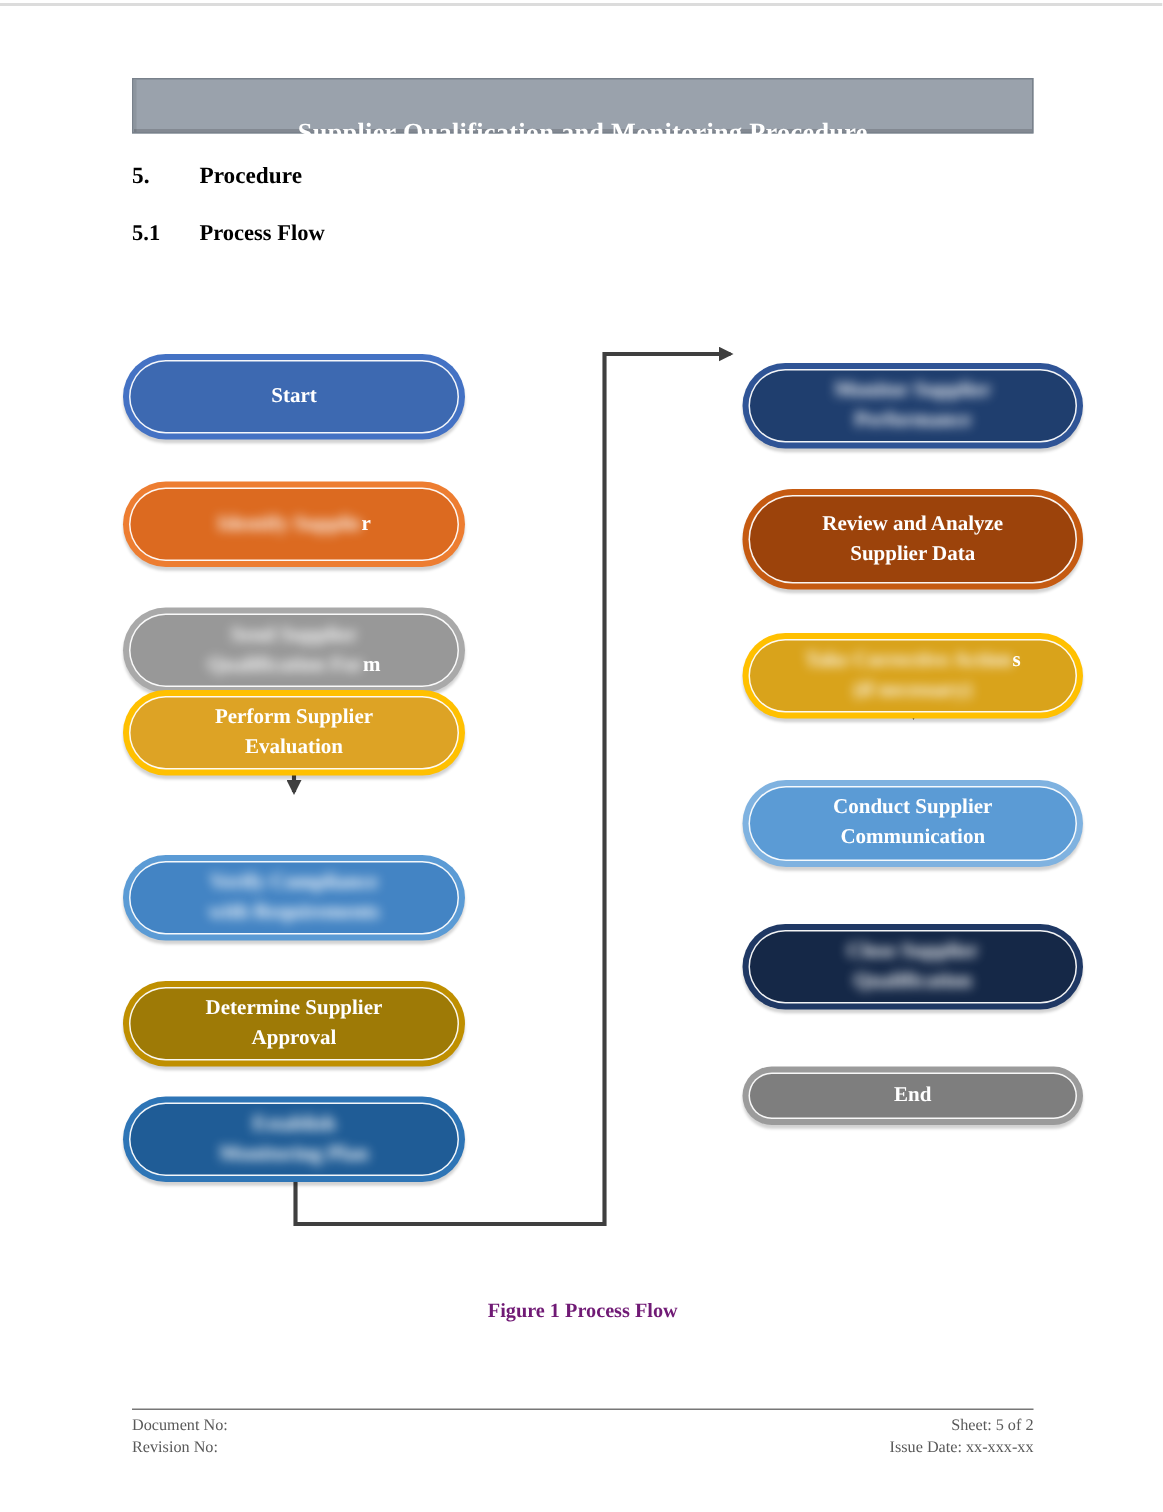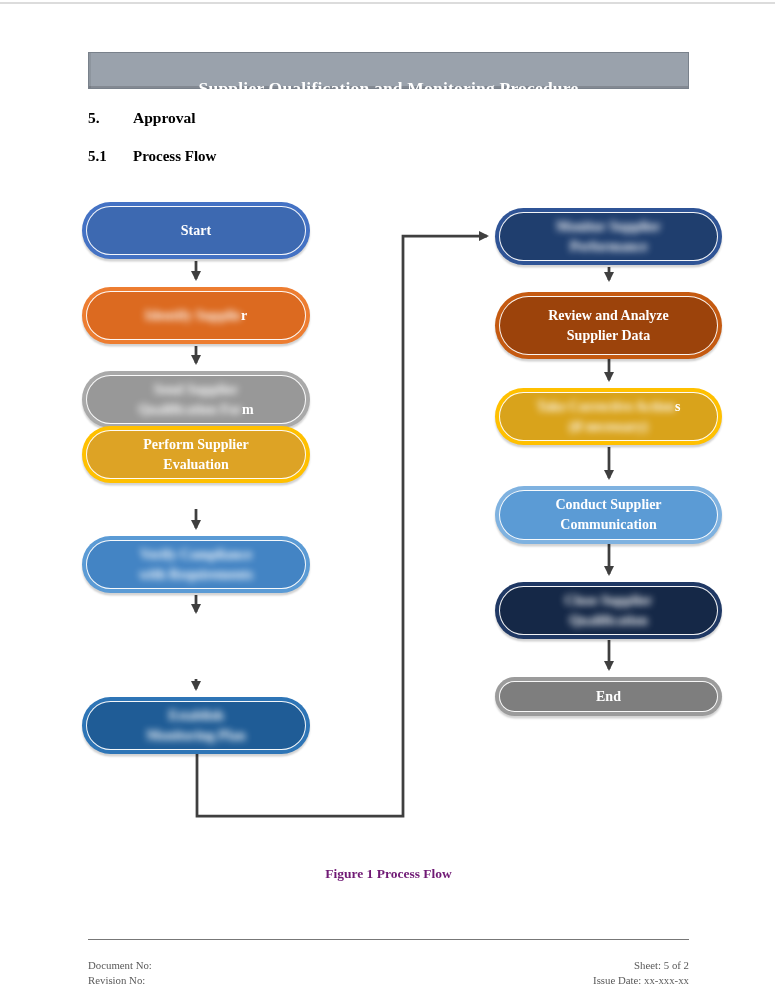--- a/index.html
+++ b/index.html
@@ -20,57 +20,58 @@
 
   .hrow{position:absolute;left:88px;display:flex;color:#000;font-weight:bold;}
   .hrow .num{width:45px;flex:0 0 45px;}
   .h1{top:109px;font-size:15.5px;}
   .h2{top:148px;font-size:15px;}
 
   .node{
     position:absolute;border-radius:999px;background:var(--outer);
     padding:4px;box-sizing:border-box;
     box-shadow:0 2.5px 2px rgba(0,0,0,.18);
+    margin-top:34px;
   }
   .node .inner{
     width:100%;height:100%;border-radius:999px;background:var(--fill);
     border:1.5px solid rgba(255,255,255,.95);box-sizing:border-box;
     display:flex;flex-direction:column;align-items:center;justify-content:center;
     color:#ffffff;font-weight:bold;font-size:14px;line-height:20px;text-align:center;
   }
   .blur{filter:blur(3.5px);}
   .arrows{position:absolute;left:0;top:0;width:775px;height:1008px;pointer-events:none;}
   .ar{stroke:#3f3f3f;stroke-width:2.75;fill:none;}
 
   .caption{
     position:absolute;left:88px;top:866px;width:601px;text-align:center;
     font-weight:bold;font-size:13.5px;color:#701a75;
   }
 
   .footer{
     position:absolute;left:88px;top:939px;width:601px;
-    border-top:1.5px solid #777777;padding-top:18px;
+    border-top:1.5px solid #777777;padding-top:3px;
     display:flex;justify-content:space-between;
     font-size:10.8px;color:#595959;line-height:15px;
   }
   .f-right{text-align:right;}
 </style>
 </head>
 <body>
 
 <div class="page">
   <div class="top-rule"></div>
 
   <div class="banner">
     <span>Supplier Qualification and Monitoring Procedure</span>
   </div>
 
   <div class="hrow h1">
     <span class="num">5.</span>
-    <span>Approval</span>
+    <span>Procedure</span>
   </div>
   <div class="hrow h2">
     <span class="num">5.1</span>
     <span>Process Flow</span>
   </div>
 
   <svg class="arrows" viewBox="0 0 775 1008" aria-hidden="true">
     <defs>
       <marker id="ah" markerUnits="userSpaceOnUse" markerWidth="10" markerHeight="10" refX="8" refY="5" orient="auto">
         <path d="M0,0 L10,5 L0,10 z" fill="#3f3f3f"></path>
@@ -116,20 +117,26 @@
     </div>
   </div>
 
   <div class="node" style="left: 82px; top: 536px; width: 228px; height: 57px; --outer: #5B9BD5; --fill: #4384C4;">
     <div class="inner">
       <div><span class="blur">Verify Compliance</span></div>
       <div><span class="blur">with Requirements</span></div>
     </div>
   </div>
 
+  <div class="node" style="left: 82px; top: 620px; width: 228px; height: 57px; --outer: #BF8F00; --fill: #9E7A06;">
+    <div class="inner">
+      <div>Determine Supplier</div>
+      <div>Approval</div>
+    </div>
+  </div>
 
   <div class="node" style="left: 82px; top: 697px; width: 228px; height: 57px; --outer: #2E75B6; --fill: #1F5C96;">
     <div class="inner">
       <div><span class="blur">Establish</span></div>
       <div><span class="blur">Monitoring Plan</span></div>
     </div>
   </div>
 
   <div class="node" style="left: 495px; top: 208px; width: 227px; height: 57px; --outer: #2F5496; --fill: #1F3E6E;">
     <div class="inner">

